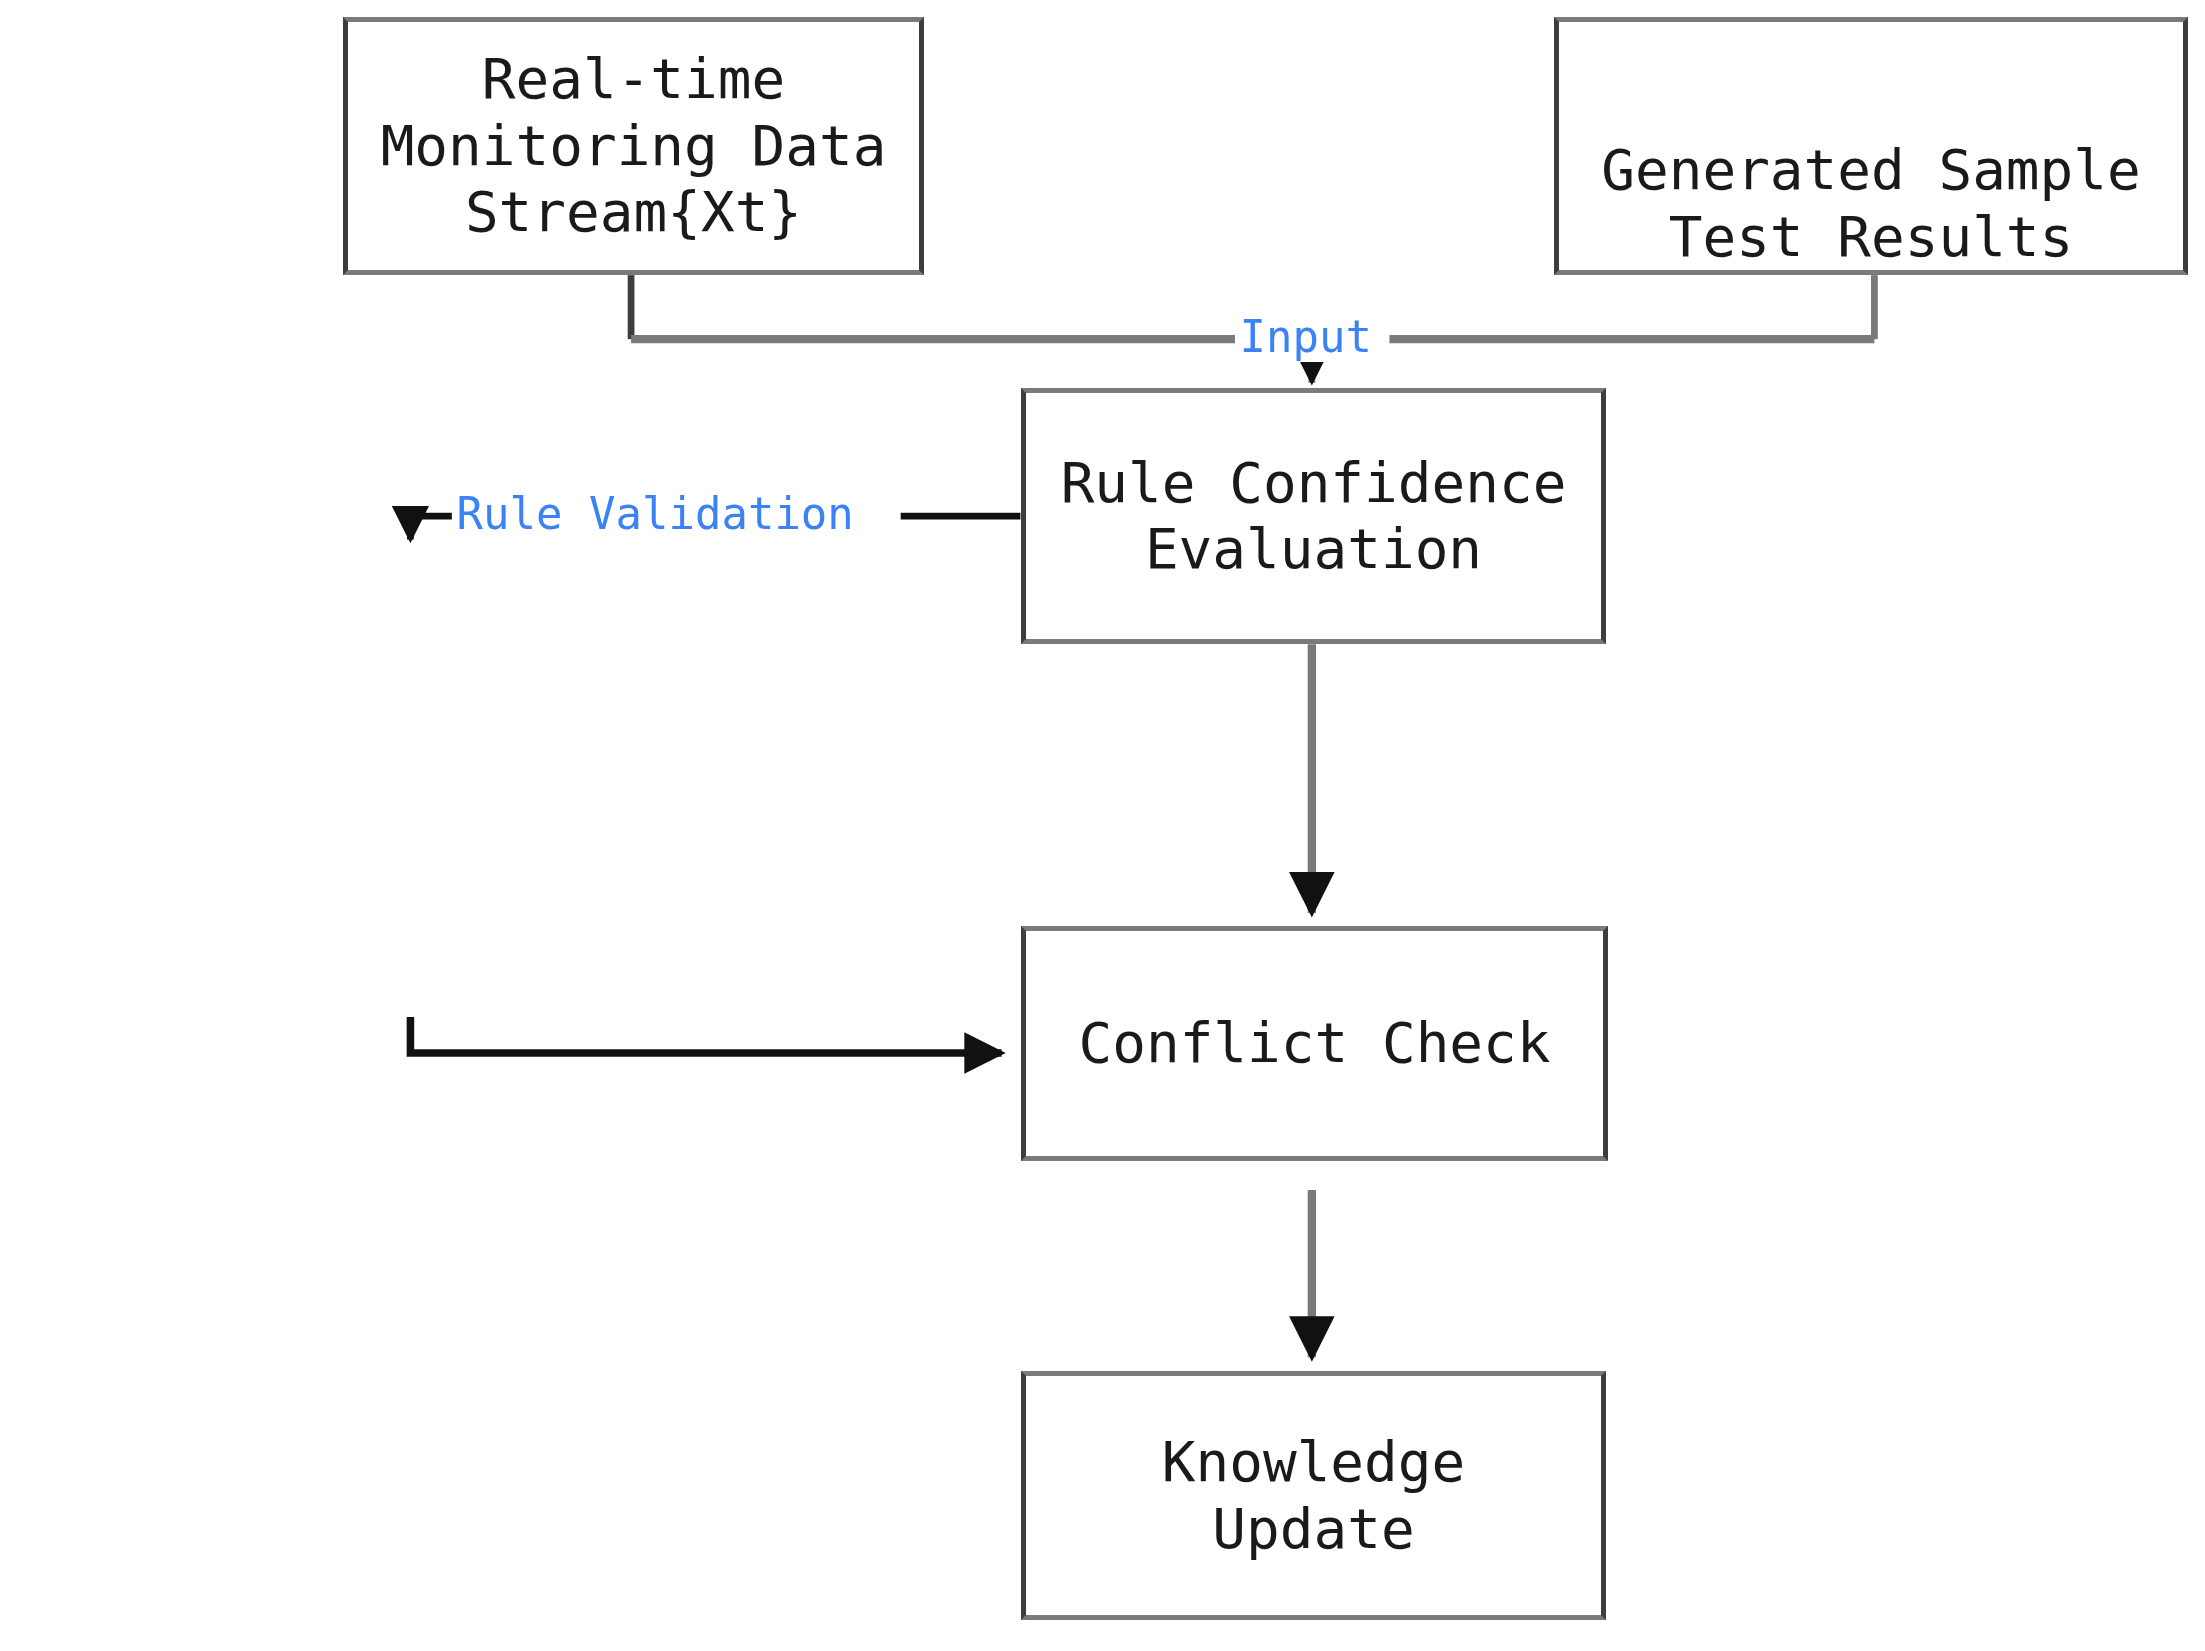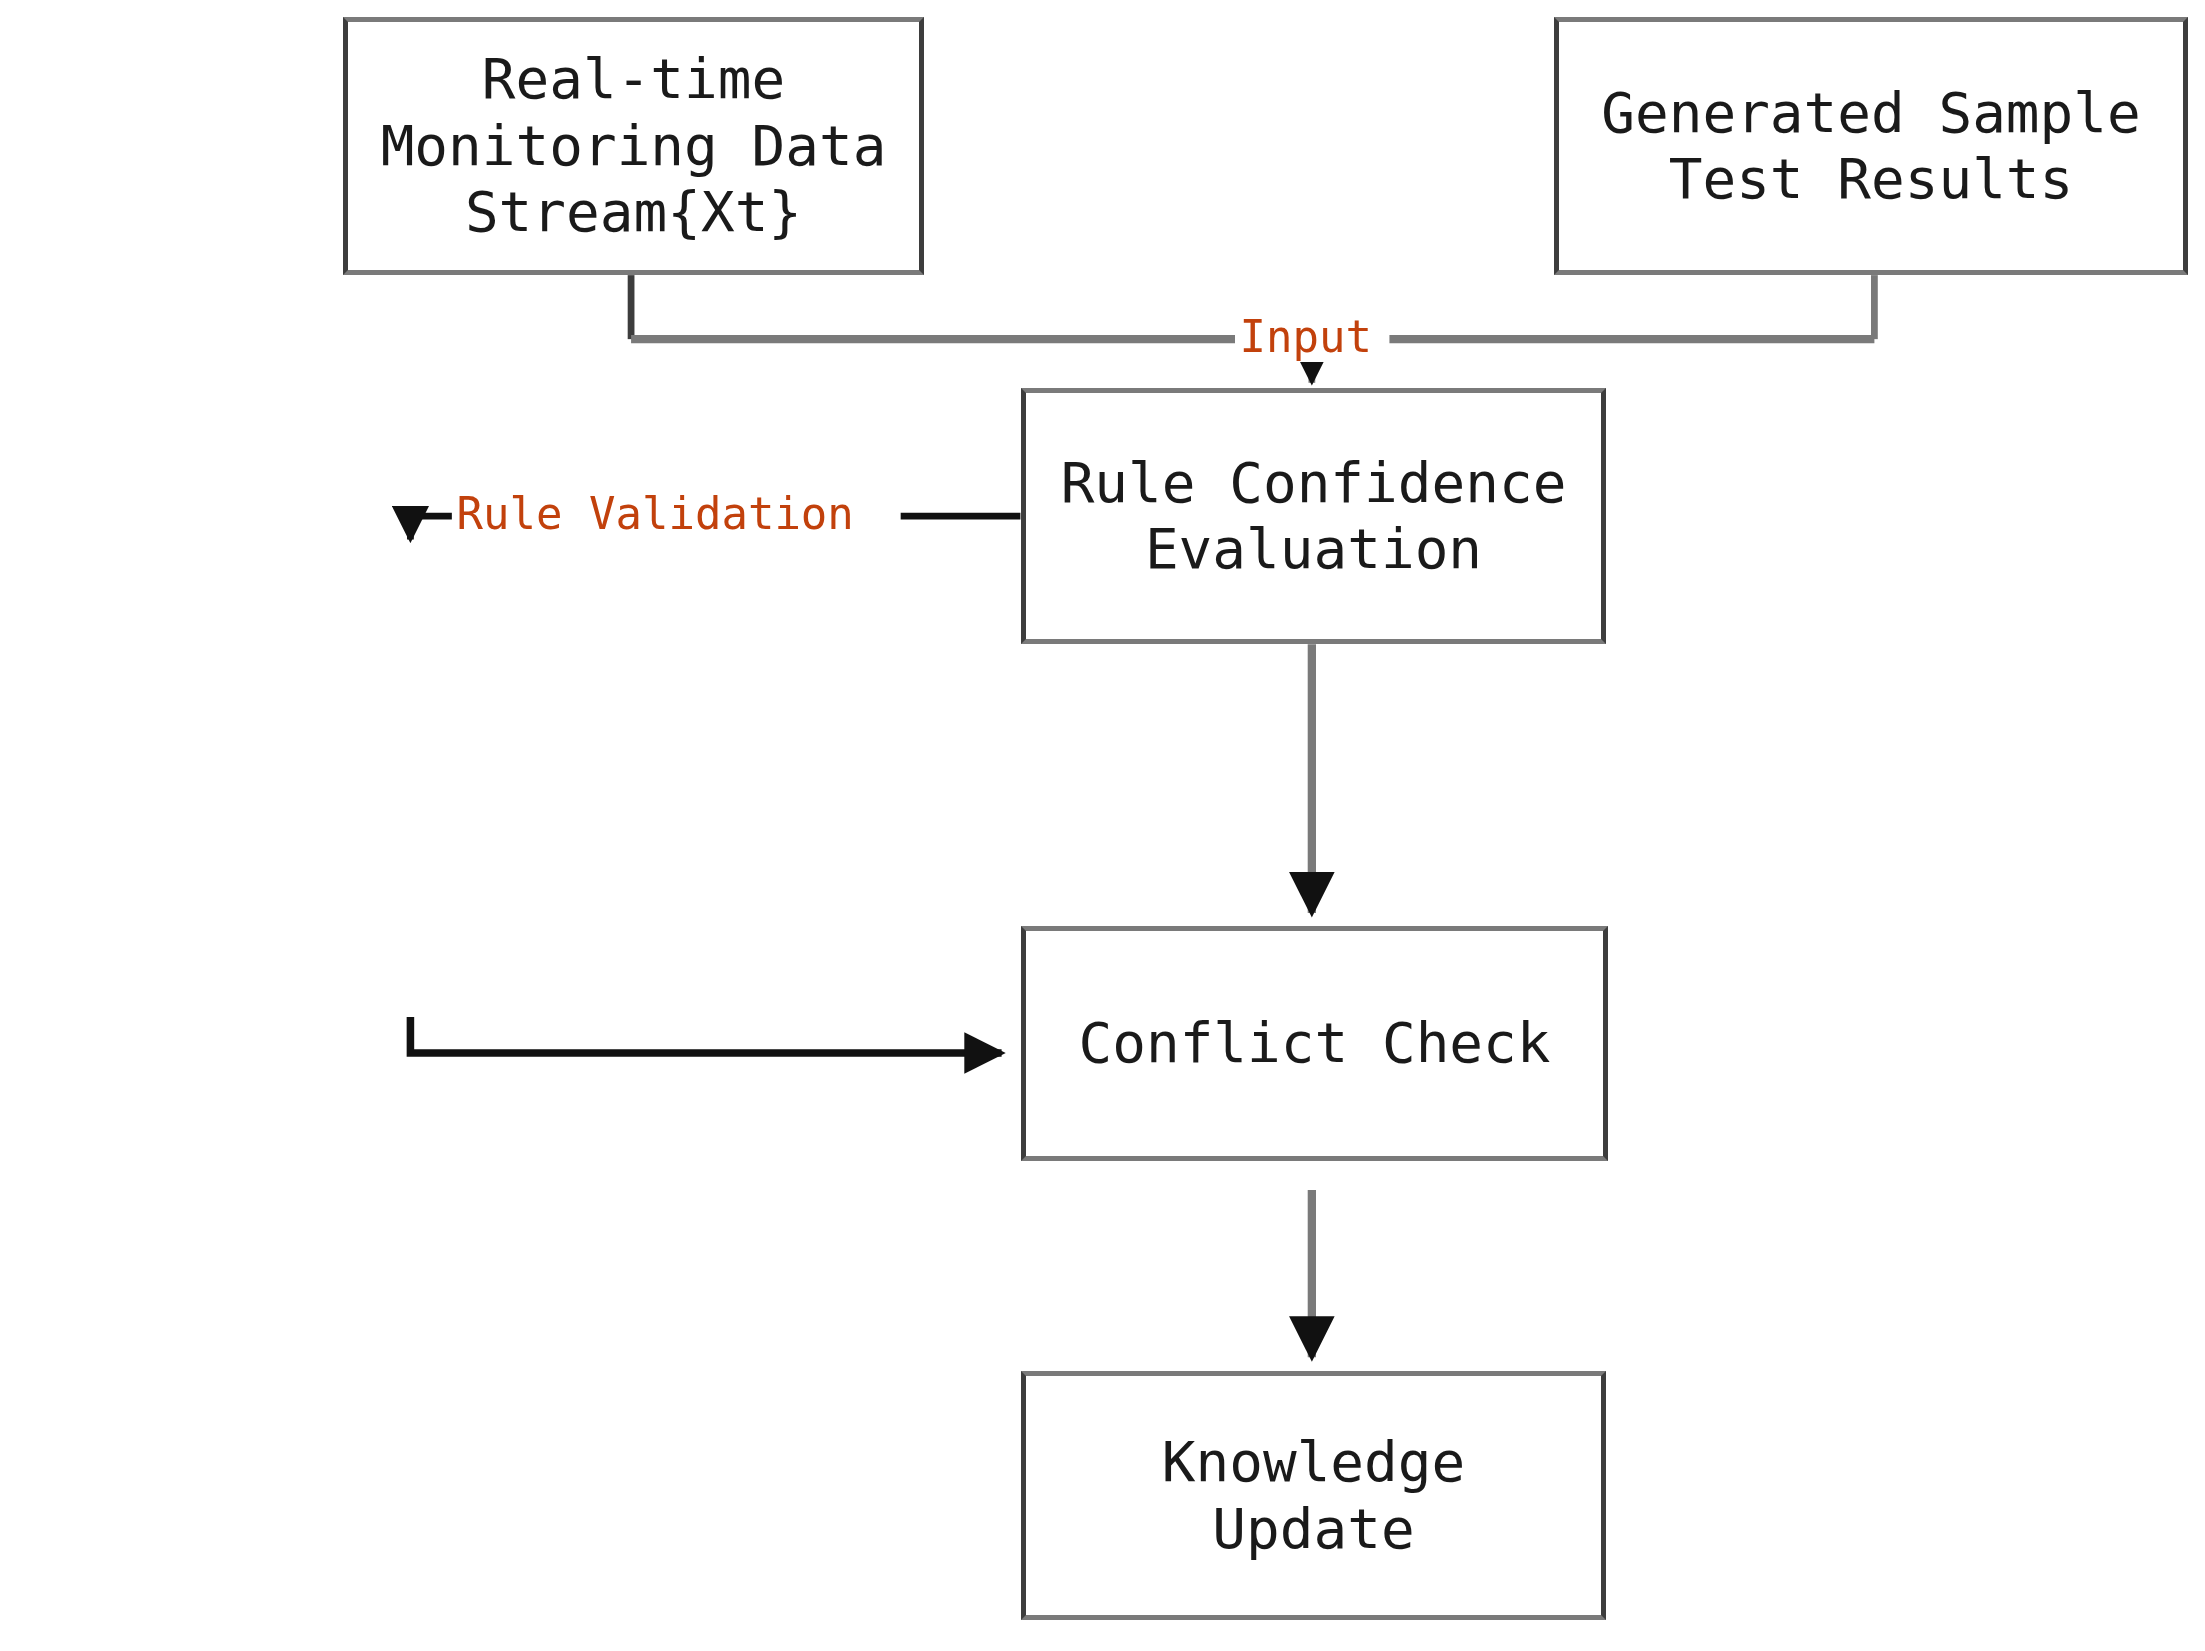--- a/index.html
+++ b/index.html
@@ -39,21 +39,21 @@
   .node-box .node-label {
     font-family: "DejaVu Sans Mono", "Liberation Mono", monospace;
     font-size: 56px;
     line-height: 1.18;
     color: #1a1a1a;
     white-space: pre-line;
     letter-spacing: 0px;
   }
 
   #box-monitoring { left: 343px;  top: 16.6px;   width: 581px;  height: 258px; }
-  #box-samples    { left: 1554px; top: 16.6px;   width: 634px;  height: 258px; }
+  #box-samples    { left: 1554px; top: 16.6px;   width: 634px;  height: 258px; align-items: flex-end; }
   #box-confidence { left: 1021px; top: 388px;  width: 585px;  height: 256px; align-items: center; }
   #box-conflict   { left: 1021px; top: 926px; width: 587px;  height: 235px; }
   #box-knowledge  { left: 1021px; top: 1371px; width: 585px;  height: 249px; }
 
   
   #diamond-wrap {
     position: absolute;
     left: 12.8px;
     top: 554px;
     width: 792px;
@@ -74,21 +74,21 @@
     white-space: pre-line;
     z-index: 6;
     pointer-events: none;
   }
 
   
   .edge-label {
     position: absolute;
     font-family: "DejaVu Sans Mono", "Liberation Mono", monospace;
     font-size: 44px;
-    color: #c2410c;
+    color: #3b82f6;
     background: #ffffff;
     padding: 0 4.5px;
     z-index: 7;
     white-space: nowrap;
   }
   #label-input      { left: 1235px; top: 311px; }
   #label-validation { left: 452px;  top: 488px; }
 
   
   #edges {

